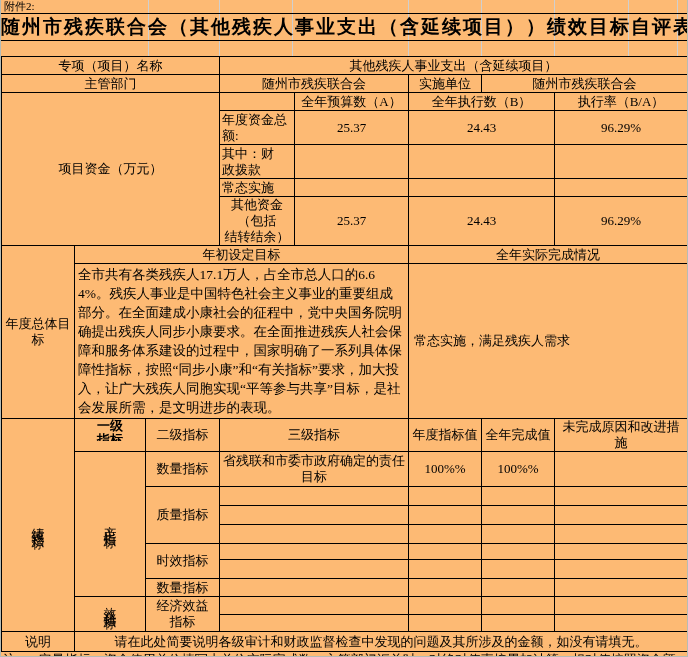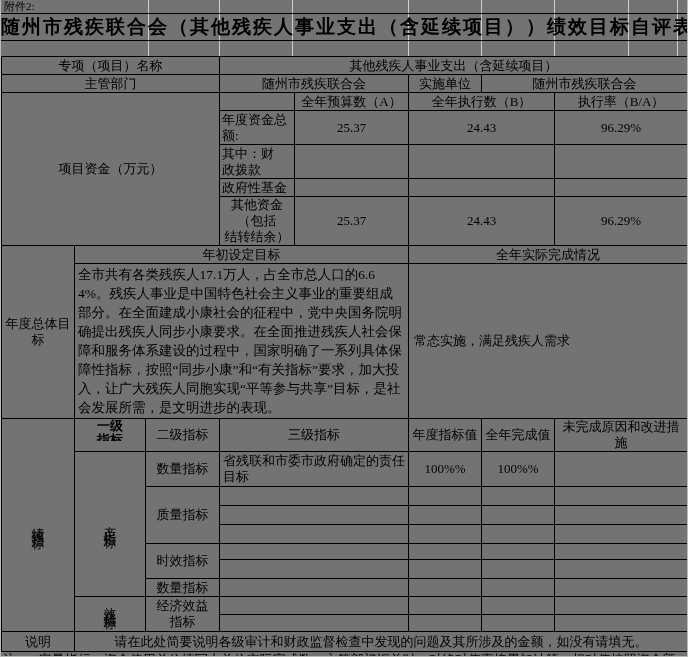--- a/index.html
+++ b/index.html
@@ -1,32 +1,32 @@
 <!DOCTYPE html>
 <html><head>
 <meta charset="utf-8">
 <style>
   html,body{margin:0;padding:0;background:#fff;}
   body{width:688px;height:657px;overflow:hidden;font-family:"Liberation Serif",serif;color:#000;}
-  .page{position:relative;width:686px;height:656px;border-left:1px solid #b6bcb6;border-right:1px solid #b6bcb6;border-bottom:1px solid #b6bcb6;overflow:hidden;background:#737373;}
+  .page{position:relative;width:686px;height:656px;border-left:1px solid #b6bcb6;border-right:1px solid #b6bcb6;border-bottom:1px solid #b6bcb6;overflow:hidden;background:#fdba74;}
   
   .tophead{position:relative;width:100%;height:56px;}
   .gridline{position:absolute;top:0;bottom:0;width:1px;background:#cfcfcf;z-index:0;}
   .attach-row{position:relative;z-index:1;height:13px;line-height:13px;font-size:11px;padding-left:3px;border-bottom:1px solid #000;}
   .title-row{position:relative;z-index:1;height:26px;line-height:26px;text-align:left;font-weight:bold;font-size:19px;letter-spacing:2px;border-bottom:1px solid #000;white-space:nowrap;}
   .year-row{position:relative;z-index:1;height:15px;line-height:15px;text-align:center;font-size:12px;}
   
   table{border-collapse:collapse;table-layout:fixed;width:686px;padding-left:20px;}
   td{border:1px solid #000;padding:0 2px;font-size:13px;line-height:16px;text-align:center;vertical-align:middle;overflow:hidden;word-break:break-all;}
   td.left{text-align:left;}
   td.top{vertical-align:top;}
   .pre{white-space:pre-line;}
   .goal-text{font-size:13.5px;line-height:19px;text-align:left;vertical-align:top;padding:1px 3px;}
   .actual-text{text-align:left;padding-left:5px;font-family:Liberation Serif, serif;}
-  .l3-text{text-align:left;vertical-align:top;padding:1px 3px;margin-left:12px;}
+  .l3-text{text-align:center;vertical-align:top;padding:1px 3px;margin-left:12px;}
   .remark-text{text-align:center;}
   .vtext{writing-mode:vertical-rl;text-orientation:upright;letter-spacing:3px;display:inline-block;line-height:1;}
   .clipbox{overflow:hidden;margin:0 auto;}
   .w2{display:inline-block;width:30px;word-break:break-all;line-height:14px;font-weight:bold;}
   .w4{display:inline-block;width:56px;word-break:break-all;line-height:16px;}
   
   .notes{padding-left:2px;}
   .note-line{font-size:13px;line-height:16px;white-space:nowrap;}
 </style>
 </head>
@@ -90,21 +90,21 @@
 
     <tr style="height:34px">
       <td class="left pre">其中：财
 政拨款</td>
       <td></td>
       <td colspan="2"></td>
       <td></td>
     </tr>
 
     <tr style="height:18px">
-      <td class="left">政府性基金</td>
+      <td class="left">常态实施</td>
       <td></td>
       <td colspan="2"></td>
       <td></td>
     </tr>
 
     <tr style="height:39px">
       <td class="pre">其他资金
 （包括
 结转结余）</td>
       <td>25.37</td>

